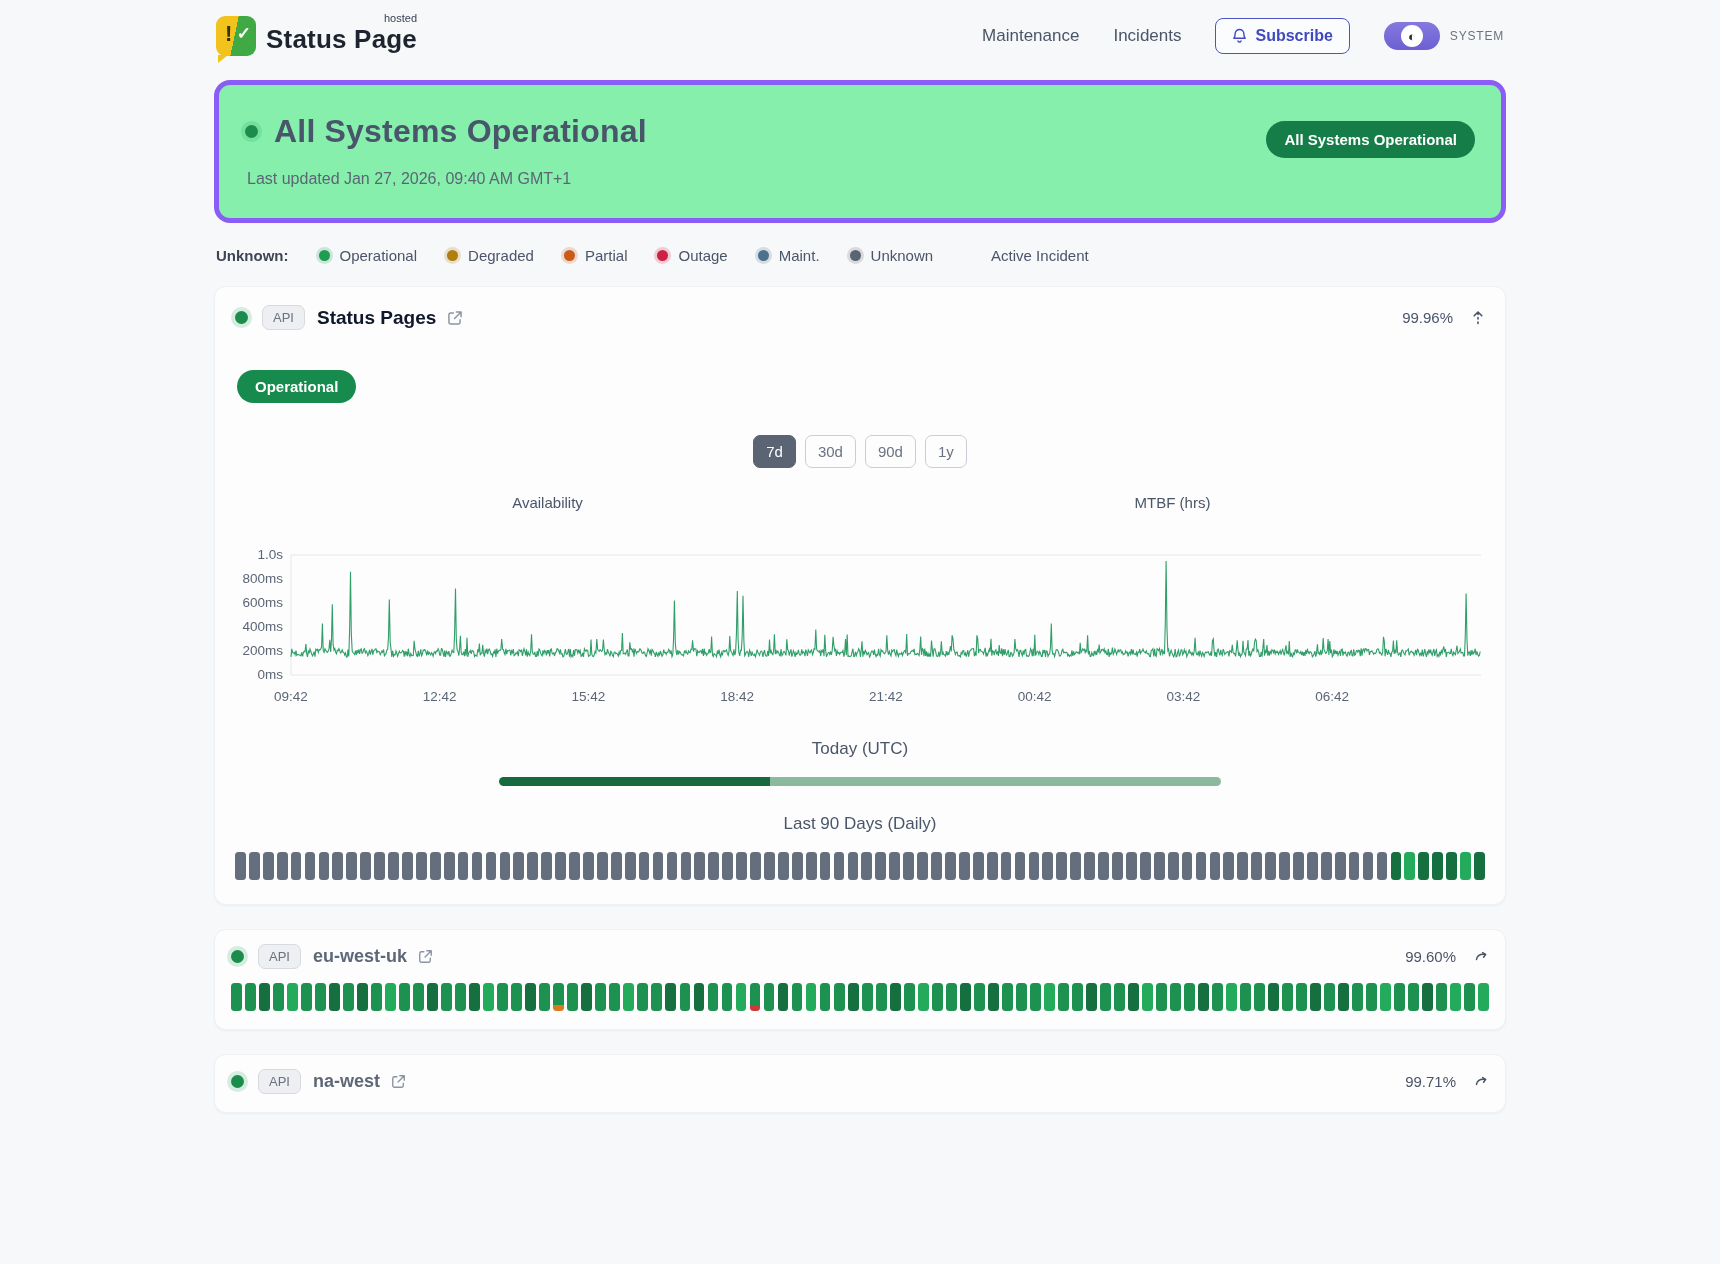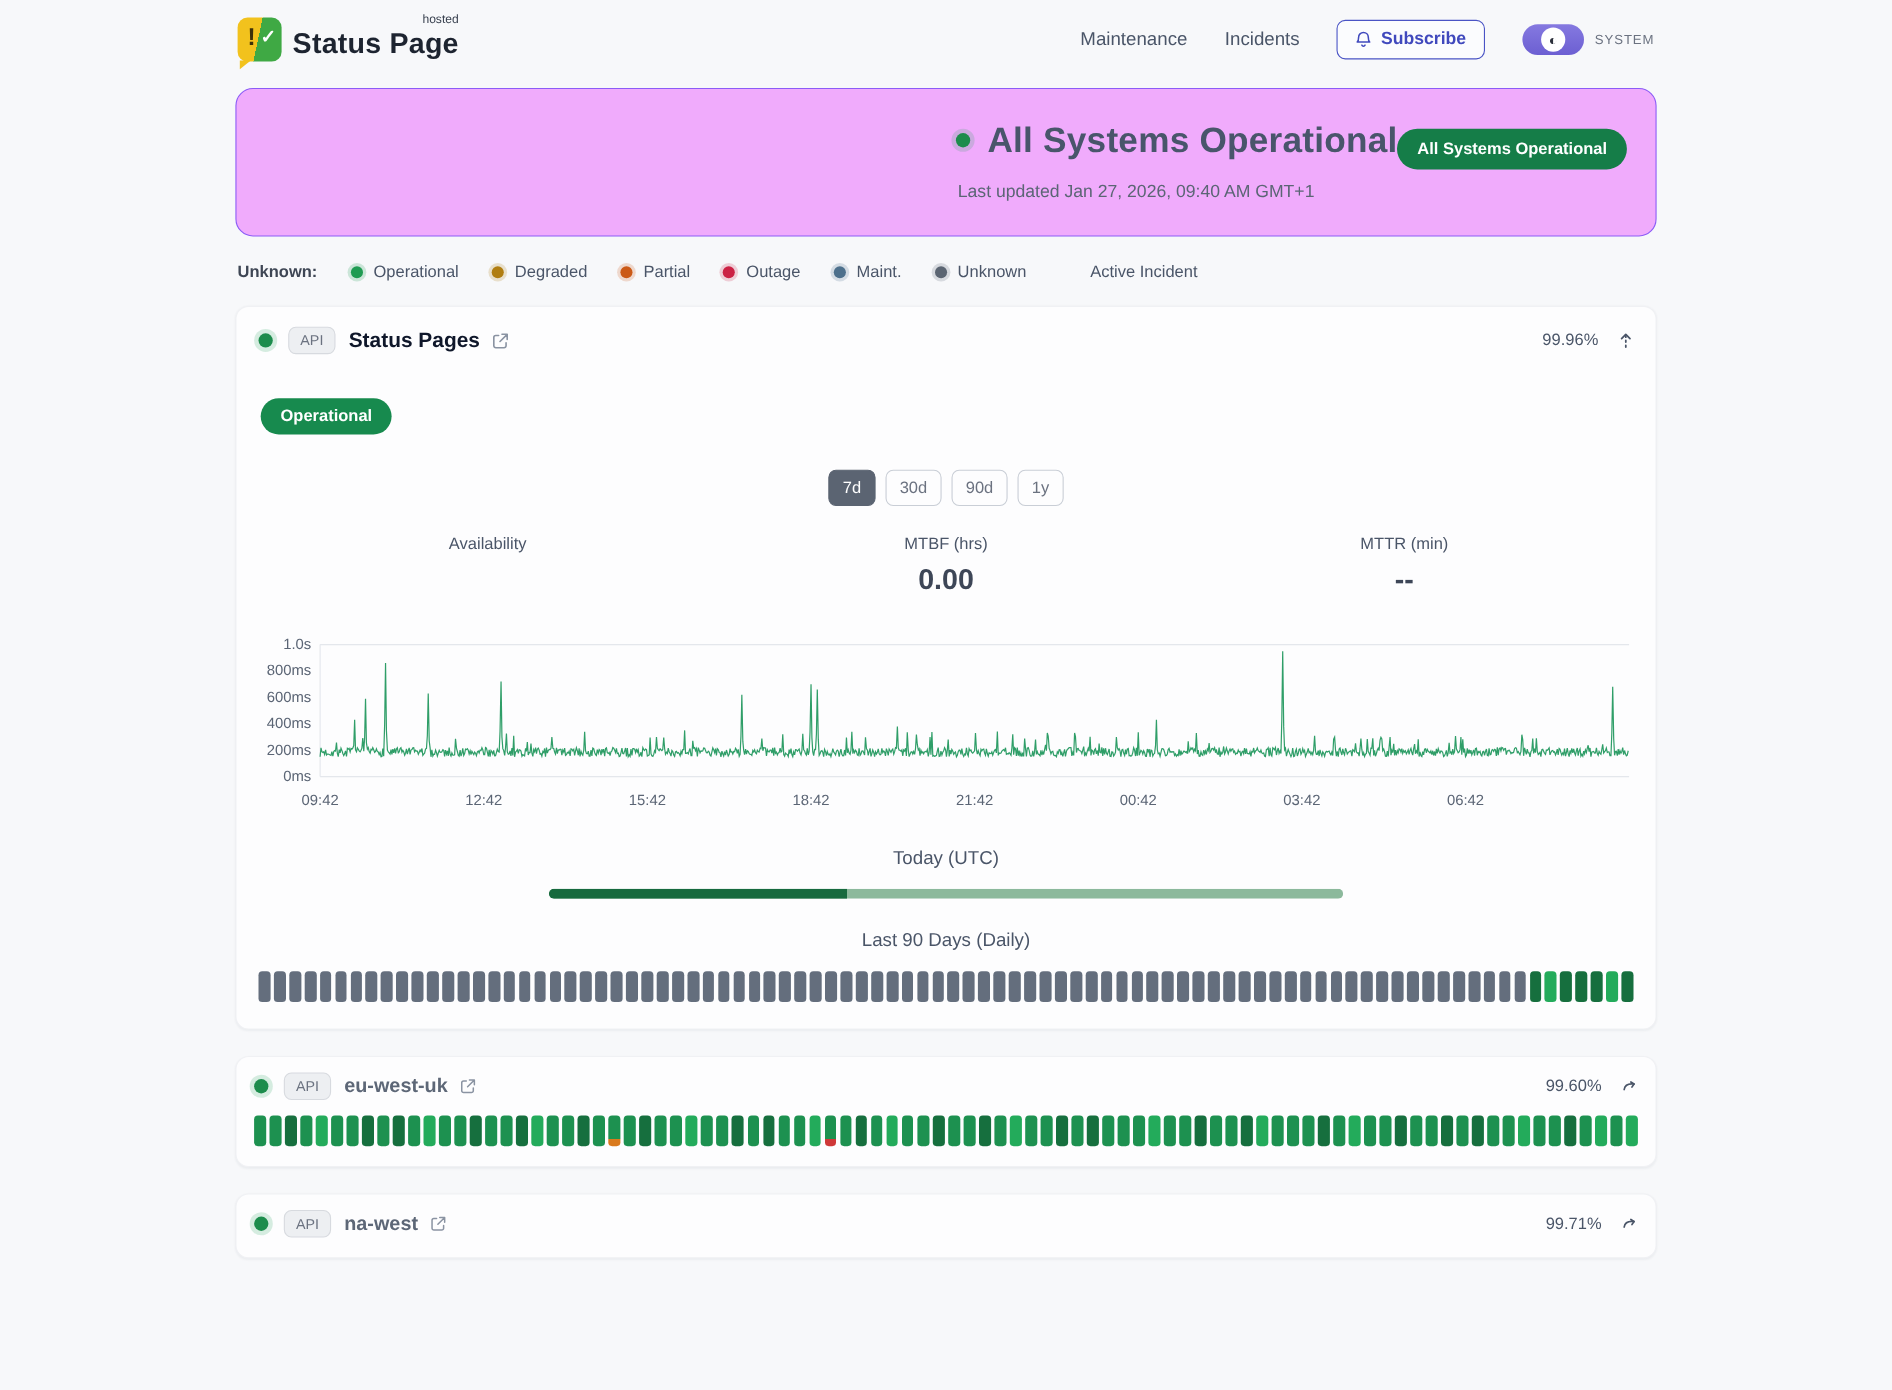--- a/index.html
+++ b/index.html
@@ -24,22 +24,22 @@
   .subscribe-btn { display:flex; align-items:center; gap:8px; border:1.5px solid #4a54c5; border-radius:8px;
           padding:8px 16px; color:#4049bd; font-weight:bold; font-size:16px; background:#fbfcfe; cursor:pointer; }
   .theme-wrap { display:flex; align-items:center; gap:10px; }
   .toggle { position:relative; width:56px; height:28px; border-radius:999px; background:linear-gradient(180deg,#8579e0,#6c5fd2); cursor:pointer; }
   .toggle .knob { position:absolute; top:3px; left:50%; transform:translateX(-50%); width:22px; height:22px;
           border-radius:50%; background:#fff; display:flex; align-items:center; justify-content:center;
           font-size:13px; color:#2b2f3a; }
   .theme-label { font-size:12px; letter-spacing:.8px; color:#6b7280; }
 
   
-  .hero { background:#f0abfc; border:1px solid #8b5cf6; border-radius:16px; margin-top:14px;
-          padding:28px 26px 30px 26px; display:flex; justify-content:flex-end; align-items:flex-start; }
+  .hero { background:#86efac; border:5px solid #8b5cf6; border-radius:16px; margin-top:14px;
+          padding:28px 26px 30px 26px; display:flex; justify-content:space-between; align-items:flex-start; }
   .hero-left .title-row { display:flex; align-items:center; gap:16px; }
   .status-dot { width:13px; height:13px; border-radius:50%; background:#1c8c4c; box-shadow:0 0 0 4px rgba(34,160,90,.18); }
   .hero-title { font-size:32px; font-weight:600; color:#49556b; letter-spacing:.2px; }
   .hero-updated { margin:20px 0 0 2px; font-size:16px; color:#5b6575; }
   .hero-badge { background:#157d48; color:#fff; font-weight:bold; font-size:15px; padding:10px 18px;
           border-radius:999px; margin-top:8px; }
 
   
   .legend-row { display:flex; align-items:center; gap:30px; margin-top:24px; padding-left:2px; font-size:15px; }
   .legend-label { font-weight:bold; color:#3e4654; }
@@ -199,25 +199,20 @@
         <button class="range-btn">90d</button>
         <button class="range-btn">1y</button>
       </div>
 
     <div class="stats-row" id="stats-row">
         <div class="stat">
           <div class="stat-label">Availability</div>
         </div>
         <div class="stat">
           <div class="stat-label">MTBF (hrs)</div>
-          <div class="stat-value">0.00</div>
-        </div>
-        <div class="stat">
-          <div class="stat-label">MTTR (min)</div>
-          <div class="stat-value">--</div>
         </div>
       </div>
 
     <div class="chart-block">
       <div id="chart-holder">
           <svg class="icon" width="1250" height="168" viewBox="0 0 1250 168" style="margin-top:8px">
             <line x1="56" y1="10" x2="1246" y2="10" stroke="#e4e7ec" stroke-width="1"></line>
             <line x1="56" y1="10" x2="56" y2="130" stroke="#e4e7ec" stroke-width="1"></line>
             <line x1="56" y1="130" x2="1246" y2="130" stroke="#e4e7ec" stroke-width="1"></line>
             <text x="48" y="14" text-anchor="end" font-size="13.5" fill="#5b6575">1.0s</text>

